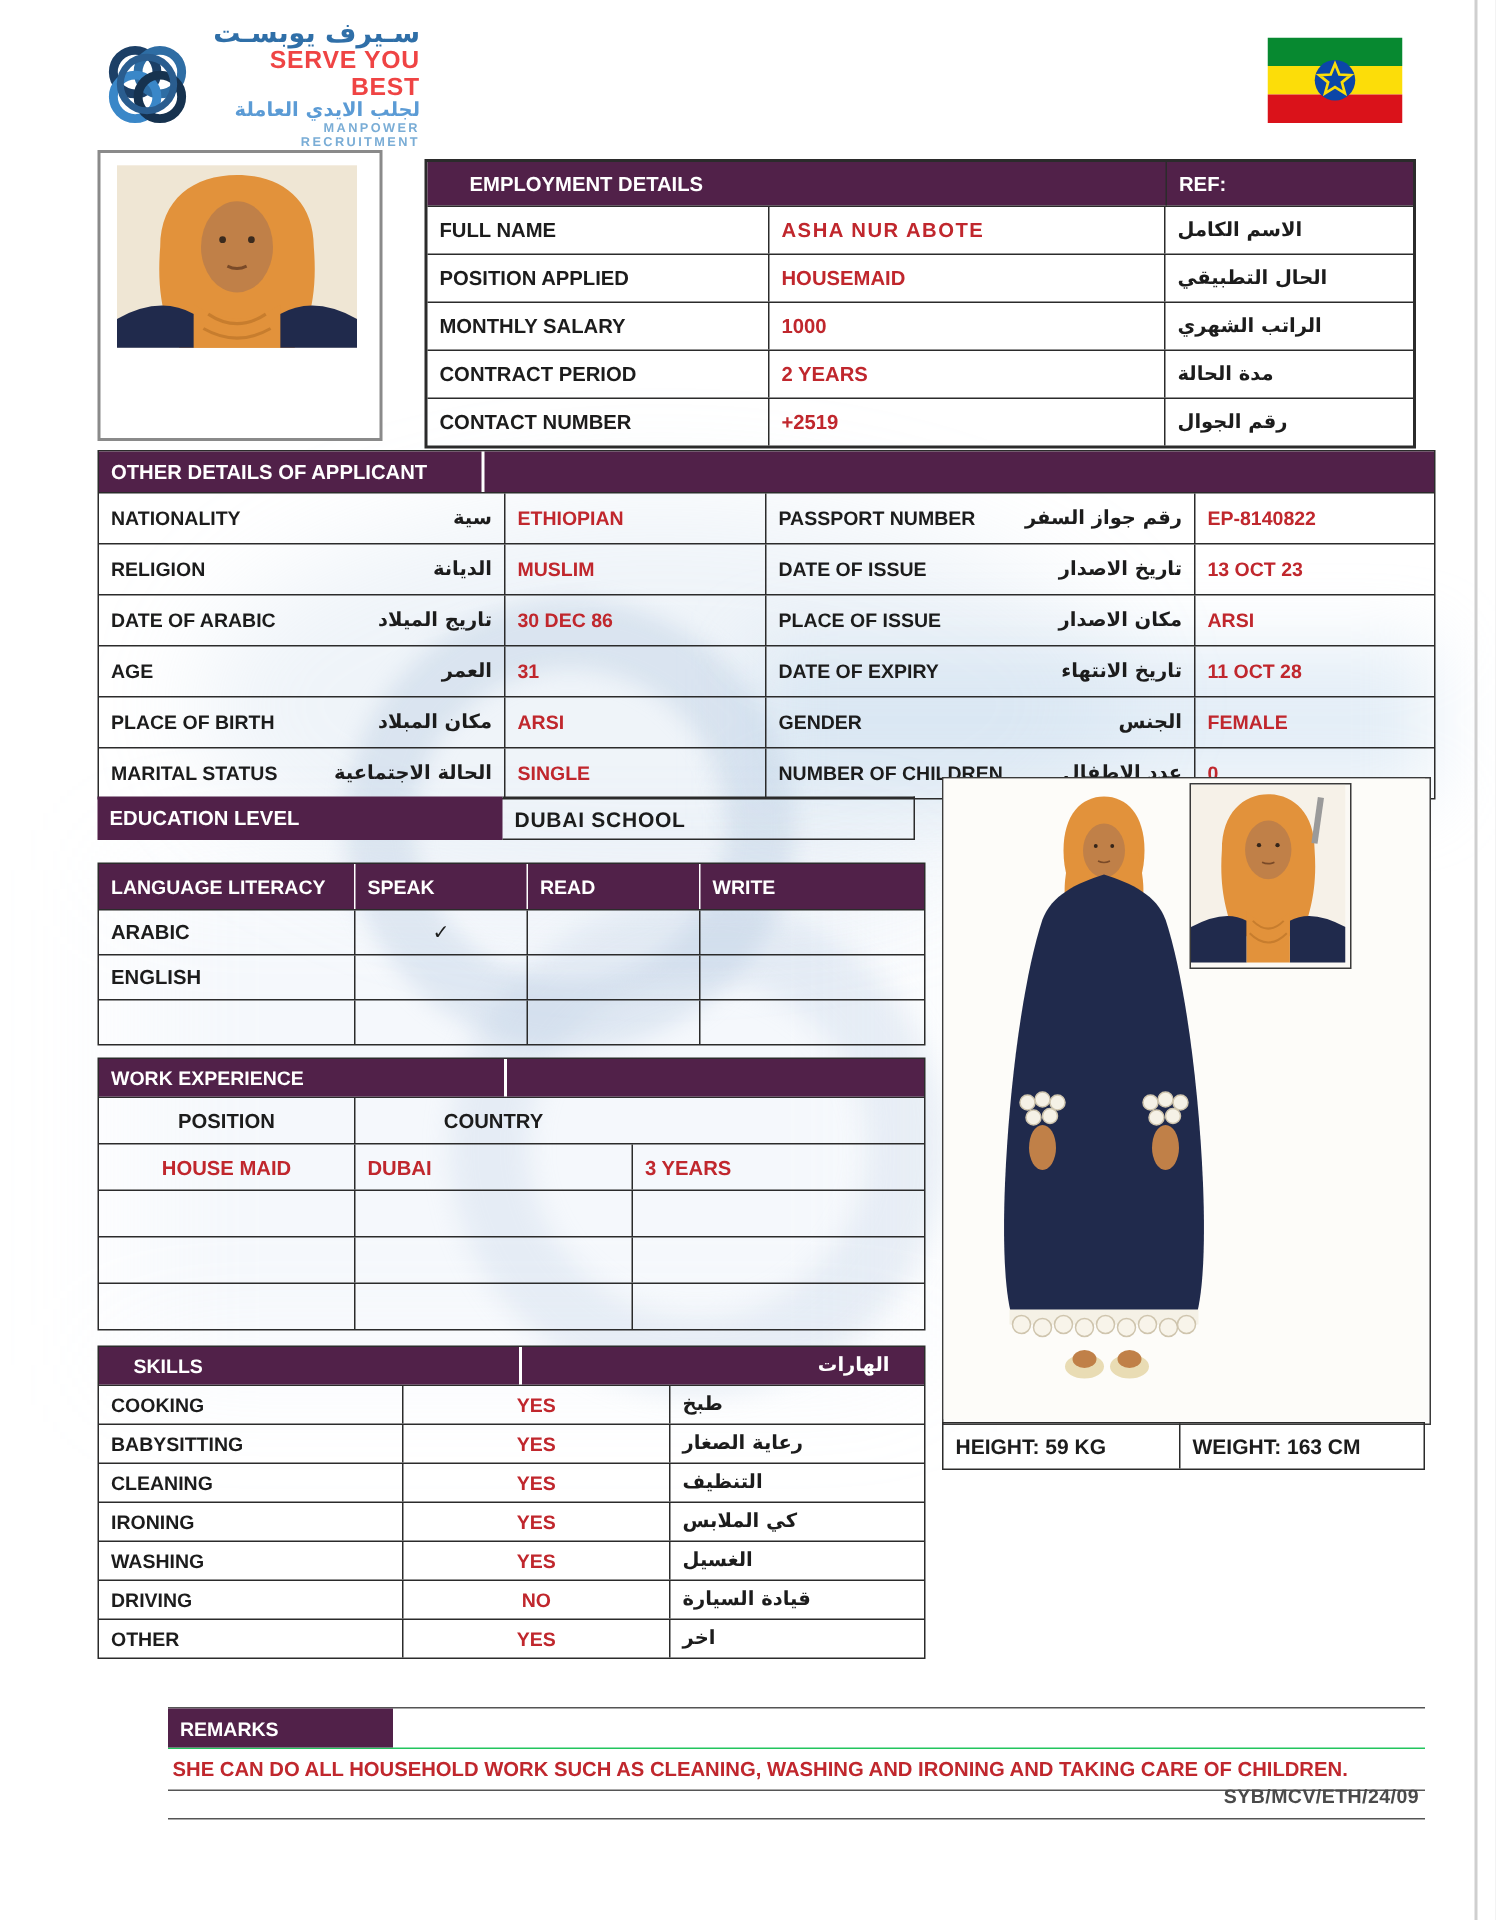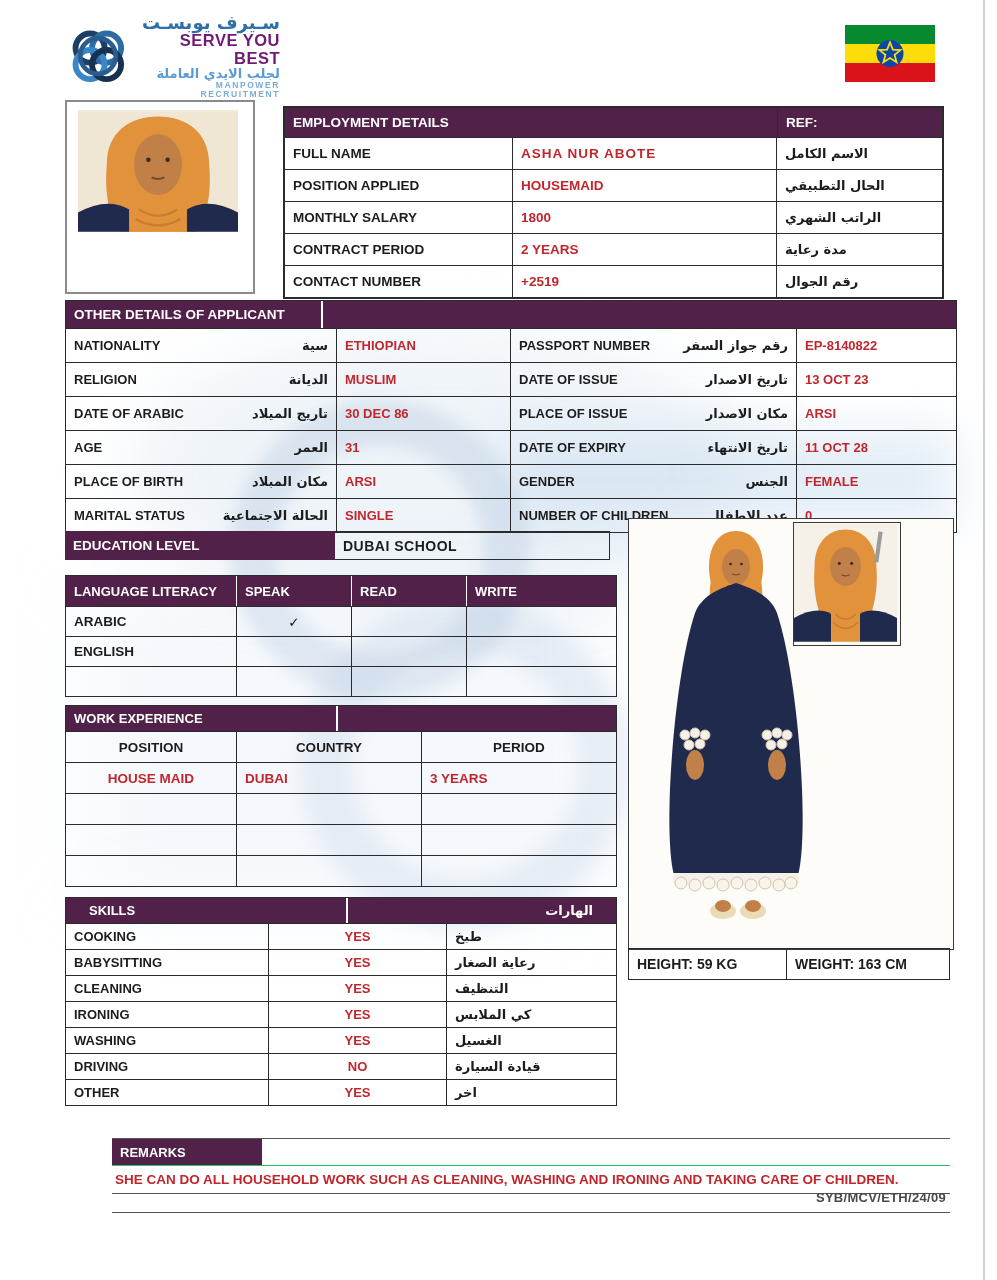--- a/index.html
+++ b/index.html
@@ -14,27 +14,27 @@
   .cell{display:flex;align-items:center;padding:0 8px;box-sizing:border-box;height:100%;overflow:hidden;white-space:nowrap;}
   
   .wm{position:absolute;z-index:0;pointer-events:none;}
   
   .scan-edge{position:absolute;left:983px;top:0;width:2px;height:1280px;background:#cfcfcf;z-index:3;}
   .z{position:absolute;z-index:1;}
 
   
   .logo-text{text-align:right;line-height:1.05;}
   .logo-ar-top{font-size:18px;color:#2f6fa8;}
-  .logo-name{font-size:16.5px;color:#701a75;letter-spacing:.5px;}
+  .logo-name{font-size:16.5px;color:#ef4444;letter-spacing:.5px;}
   .logo-ar-bot{font-size:13px;color:#5b9bd5;}
   .logo-tag{font-size:8.5px;color:#7aadd6;letter-spacing:1.6px;font-weight:bold;}
 
   
   .emp{left:283px;top:106px;width:657px;border:2px solid #2b2b2b;background:transparent;}
-  .emp-h{height:29px;display:flex;}
+  .emp-h{height:29px;display:flex;padding-left:20px;}
   .emp-h .t{flex:1;font-size:13.5px;}
   .emp-h .ref{width:165px;border-left:1.5px solid #2b2b2b;font-size:13.5px;}
   .emp-r{display:flex;height:31px;border-top:1px solid #2b2b2b;font-size:13.5px;}
   .emp-r .c1{width:227px;font-weight:bold;}
   .emp-r .c2{width:265px;border-left:1px solid #2b2b2b;border-right:1px solid #2b2b2b;}
   .emp-r .c3{flex:1;justify-content:flex-end;font-size:13px;}
 
   
   .od{left:65px;top:300px;width:890px;border:1.5px solid #2b2b2b;}
   .od-h{height:27px;display:flex;align-items:center;padding-left:8px;font-size:13.5px;position:relative;}
@@ -155,27 +155,27 @@
       <div class="cell c2 red" style="letter-spacing:1px;">ASHA NUR ABOTE</div>
       <div class="cell c3 ar">الاسم الكامل</div>
     </div>
     <div class="emp-r">
       <div class="cell c1">POSITION APPLIED</div>
       <div class="cell c2 red">HOUSEMAID</div>
       <div class="cell c3 ar">الحال التطبيقي</div>
     </div>
     <div class="emp-r">
       <div class="cell c1">MONTHLY SALARY</div>
-      <div class="cell c2 red">1800</div>
+      <div class="cell c2 red">1000</div>
       <div class="cell c3 ar">الراتب الشهري</div>
     </div>
     <div class="emp-r">
       <div class="cell c1">CONTRACT PERIOD</div>
       <div class="cell c2 red">2 YEARS</div>
-      <div class="cell c3 ar">مدة رعاية</div>
+      <div class="cell c3 ar">مدة الحالة</div>
     </div>
     <div class="emp-r">
       <div class="cell c1">CONTACT NUMBER</div>
       <div class="cell c2 red">+2519</div>
       <div class="cell c3 ar">رقم الجوال</div>
     </div>
   </div>
 
   <div class="abs z od">
     <div class="od-h phead">
@@ -290,21 +290,20 @@
   </div>
 
   <div class="abs z we">
     <div class="we-h phead">
       <span>WORK EXPERIENCE</span>
       <span class="div1"></span>
     </div>
     <div class="we-ch">
       <div class="cell wc1">POSITION</div>
       <div class="cell wc2">COUNTRY</div>
-      <div class="cell wc3">PERIOD</div>
     </div>
     <div class="we-r">
       <div class="cell wc1 red">HOUSE MAID</div>
       <div class="cell wc2 red">DUBAI</div>
       <div class="cell wc3 red">3 YEARS</div>
     </div>
     <div class="we-r">
       <div class="cell wc1"></div>
       <div class="cell wc2"></div>
       <div class="cell wc3"></div>

